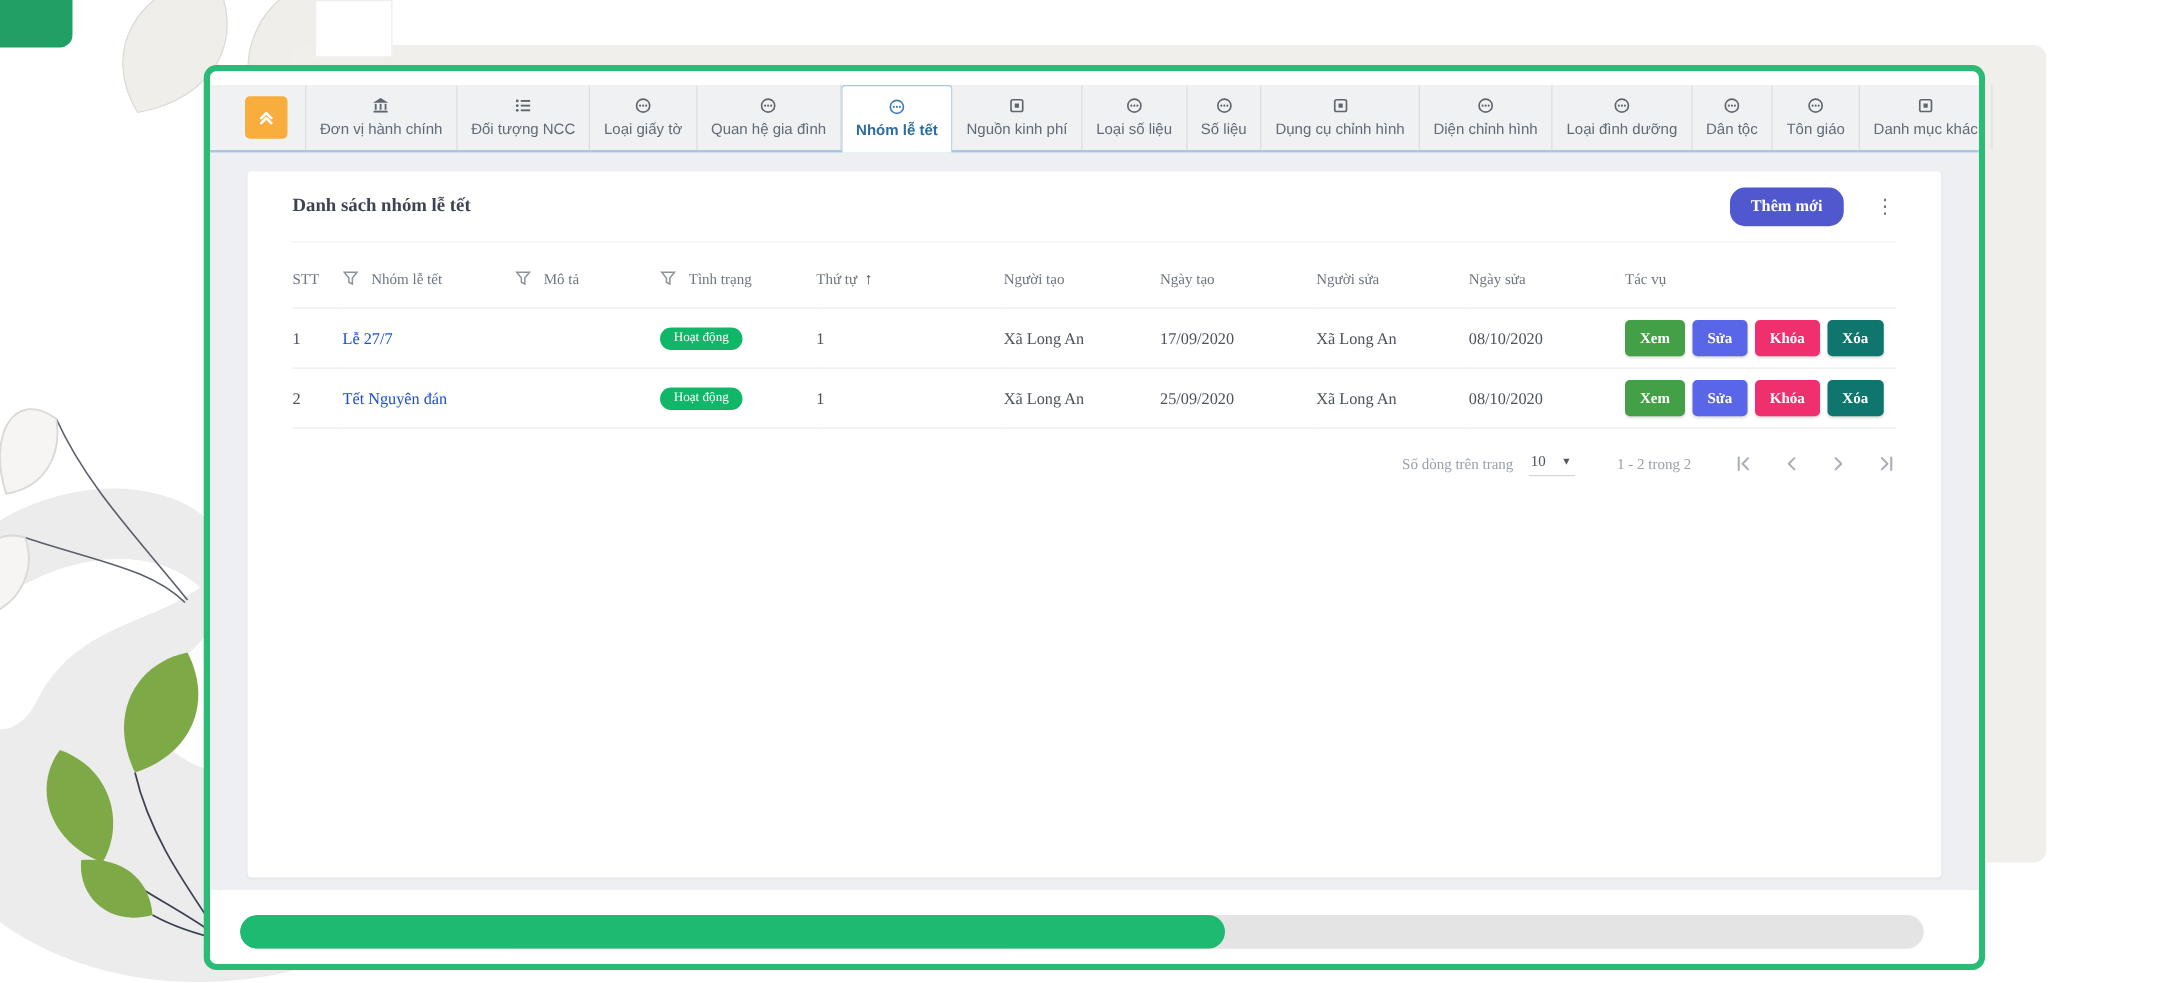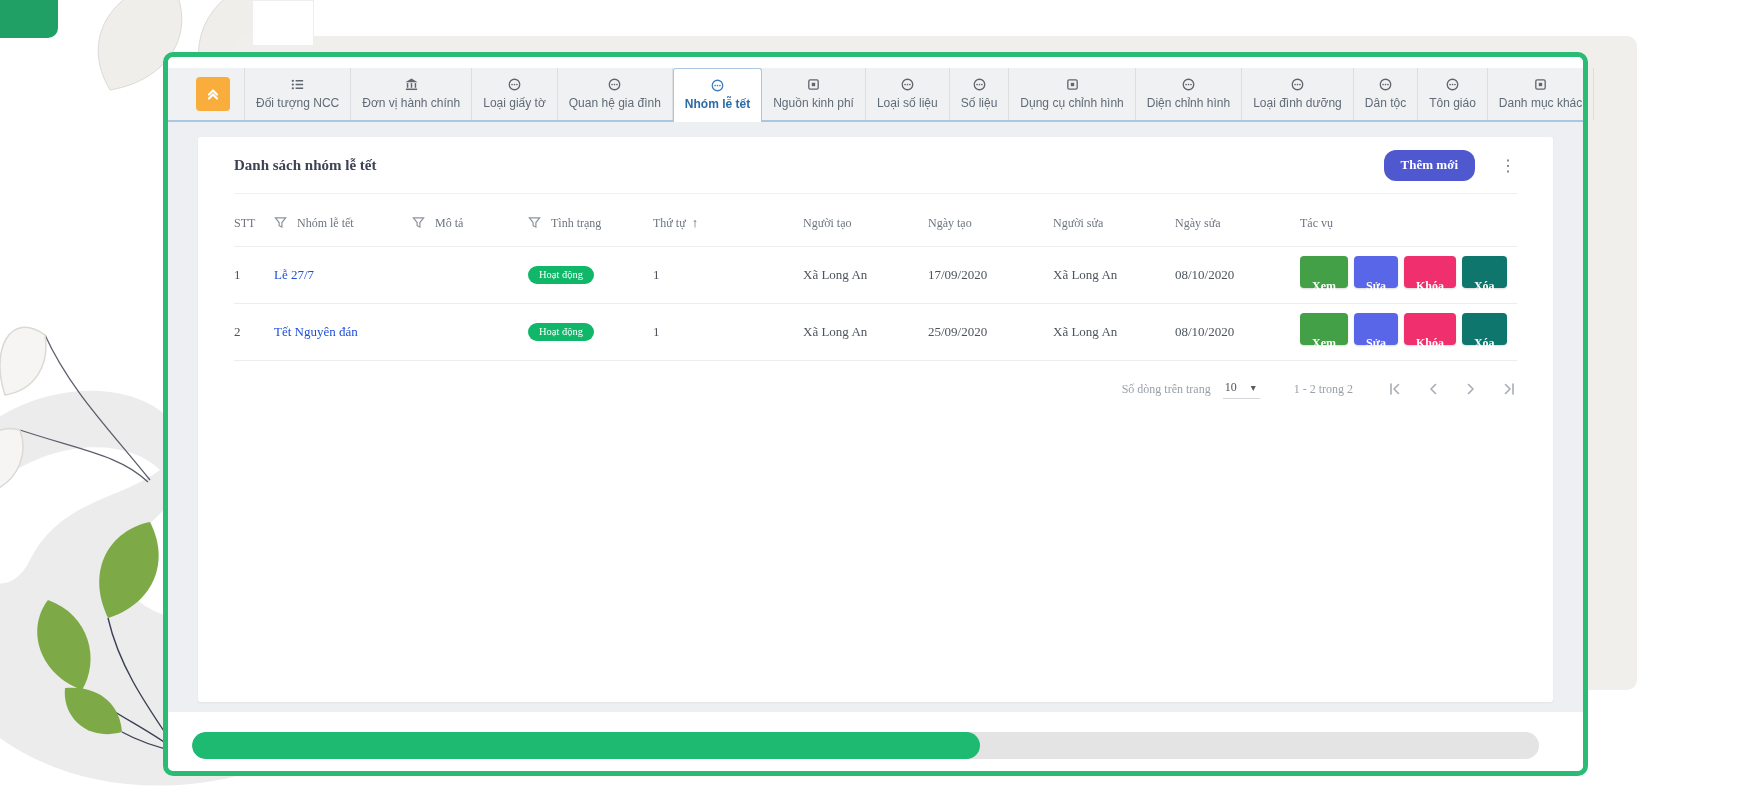--- a/index.html
+++ b/index.html
@@ -88,21 +88,21 @@
   }
   tr.last td{border-bottom:1px solid #ebedef;}
   .funnel{vertical-align:-2px;margin-right:10px;color:#8d949c;cursor:pointer;}
   .sort-arrow{color:#4d535c;font-weight:700;margin-left:6px;font-size:13px;}
   a.cell-link{color:#1d4ed8;text-decoration:none;cursor:pointer;}
   .badge{
     display:inline-block;background:#10b769;color:#fff;font-size:10.5px;
     font-weight:500;padding:4px 11px;border-radius:11px;line-height:1;
   }
   .act-btn{
-    display:inline-block;height:29px;line-height:29px;padding:16px 12px;margin-right:6px;
+    display:inline-block;height:29px;line-height:29px;padding:0 12px;margin-right:6px;
     border:none;border-radius:4px;color:#fff;font-size:12px;font-weight:700;
     cursor:pointer;font-family:inherit;box-shadow:0 1px 2px rgba(0,0,0,0.15);
   }
   .act-view{background:#43a047;}
   .act-edit{background:#5a66e8;}
   .act-lock{background:#f0306e;}
   .act-del{background:#0f766e;}
   
   .pager{
     height:56px;display:flex;align-items:center;justify-content:flex-end;
@@ -172,42 +172,42 @@
       <svg width="14" height="14" viewBox="0 0 14 14" fill="none" stroke="#ffffff" stroke-width="2.2" stroke-linecap="round" stroke-linejoin="round">
         <path d="M3 7.5 L7 3.5 L11 7.5"></path>
           <path d="M3 11.5 L7 7.5 L11 11.5"></path>
       </svg>
     </button>
     <div class="tabs">
 
       <div class="tab">
         <span class="ticon">
           <svg width="15" height="15" viewBox="0 0 16 16" fill="currentColor">
+              <path d="M8 1.5 L14.5 5.5 H1.5 Z"></path>
+              <rect x="3" y="6.5" width="1.6" height="5"></rect>
+              <rect x="7.2" y="6.5" width="1.6" height="5"></rect>
+              <rect x="11.4" y="6.5" width="1.6" height="5"></rect>
+              <rect x="2" y="12.3" width="12" height="1.6"></rect>
+            </svg>
+        </span>
+        <span>Đơn vị hành chính</span>
+      </div>
+
+      <div class="tab">
+        <span class="ticon">
+          <svg width="15" height="15" viewBox="0 0 16 16" fill="currentColor">
               <circle cx="3" cy="4" r="1.2"></circle>
               <circle cx="3" cy="8" r="1.2"></circle>
               <circle cx="3" cy="12" r="1.2"></circle>
               <rect x="6" y="3.2" width="8" height="1.6"></rect>
               <rect x="6" y="7.2" width="8" height="1.6"></rect>
               <rect x="6" y="11.2" width="8" height="1.6"></rect>
             </svg>
         </span>
         <span>Đối tượng NCC</span>
-      </div>
-
-      <div class="tab">
-        <span class="ticon">
-          <svg width="15" height="15" viewBox="0 0 16 16" fill="currentColor">
-              <path d="M8 1.5 L14.5 5.5 H1.5 Z"></path>
-              <rect x="3" y="6.5" width="1.6" height="5"></rect>
-              <rect x="7.2" y="6.5" width="1.6" height="5"></rect>
-              <rect x="11.4" y="6.5" width="1.6" height="5"></rect>
-              <rect x="2" y="12.3" width="12" height="1.6"></rect>
-            </svg>
-        </span>
-        <span>Đơn vị hành chính</span>
       </div>
 
       <div class="tab">
         <span class="ticon">
           <svg width="15" height="15" viewBox="0 0 16 16">
               <circle cx="8" cy="8" r="5.6" fill="none" stroke="currentColor" stroke-width="1.4"></circle>
               <circle cx="5.4" cy="8" r="0.9" fill="currentColor"></circle>
               <circle cx="8" cy="8" r="0.9" fill="currentColor"></circle>
               <circle cx="10.6" cy="8" r="0.9" fill="currentColor"></circle>
             </svg>

